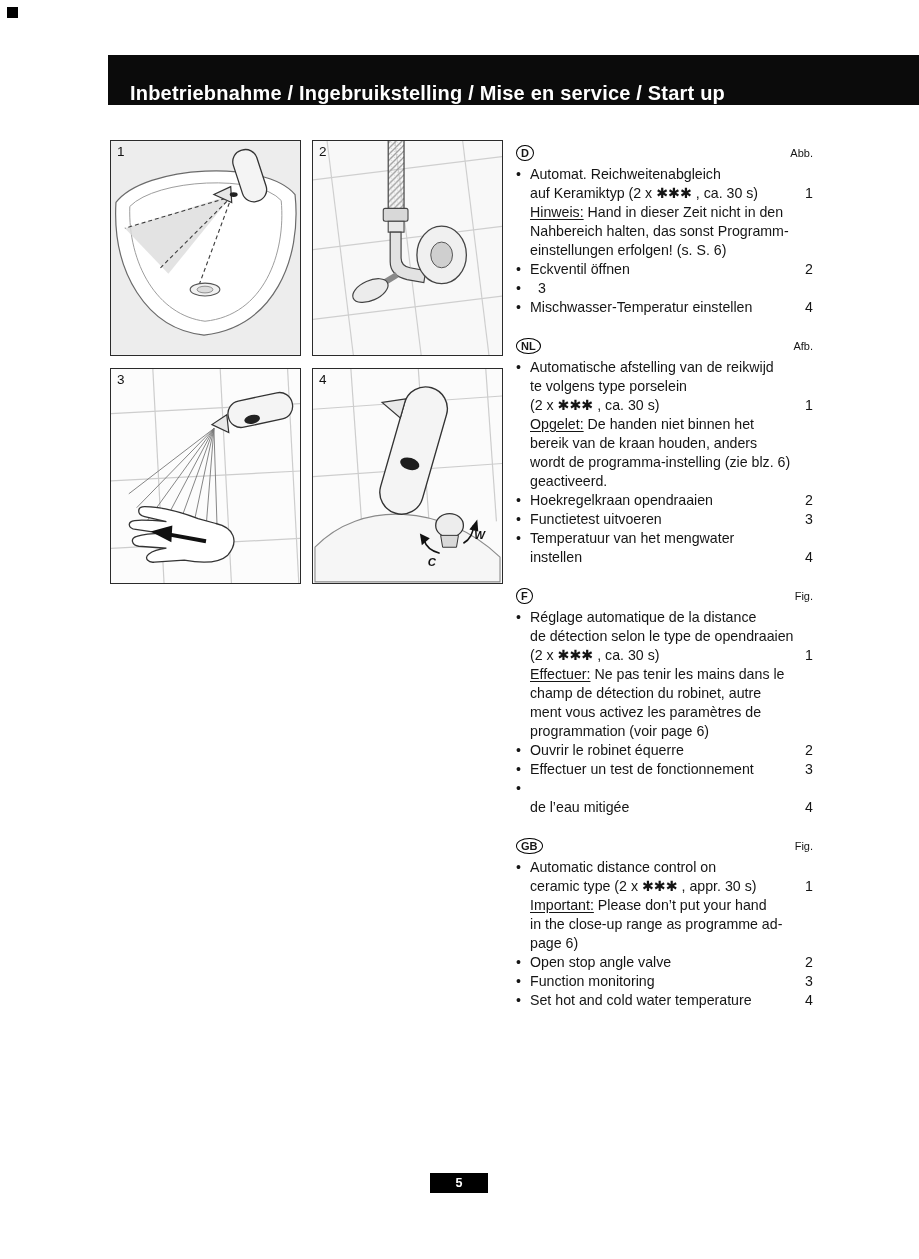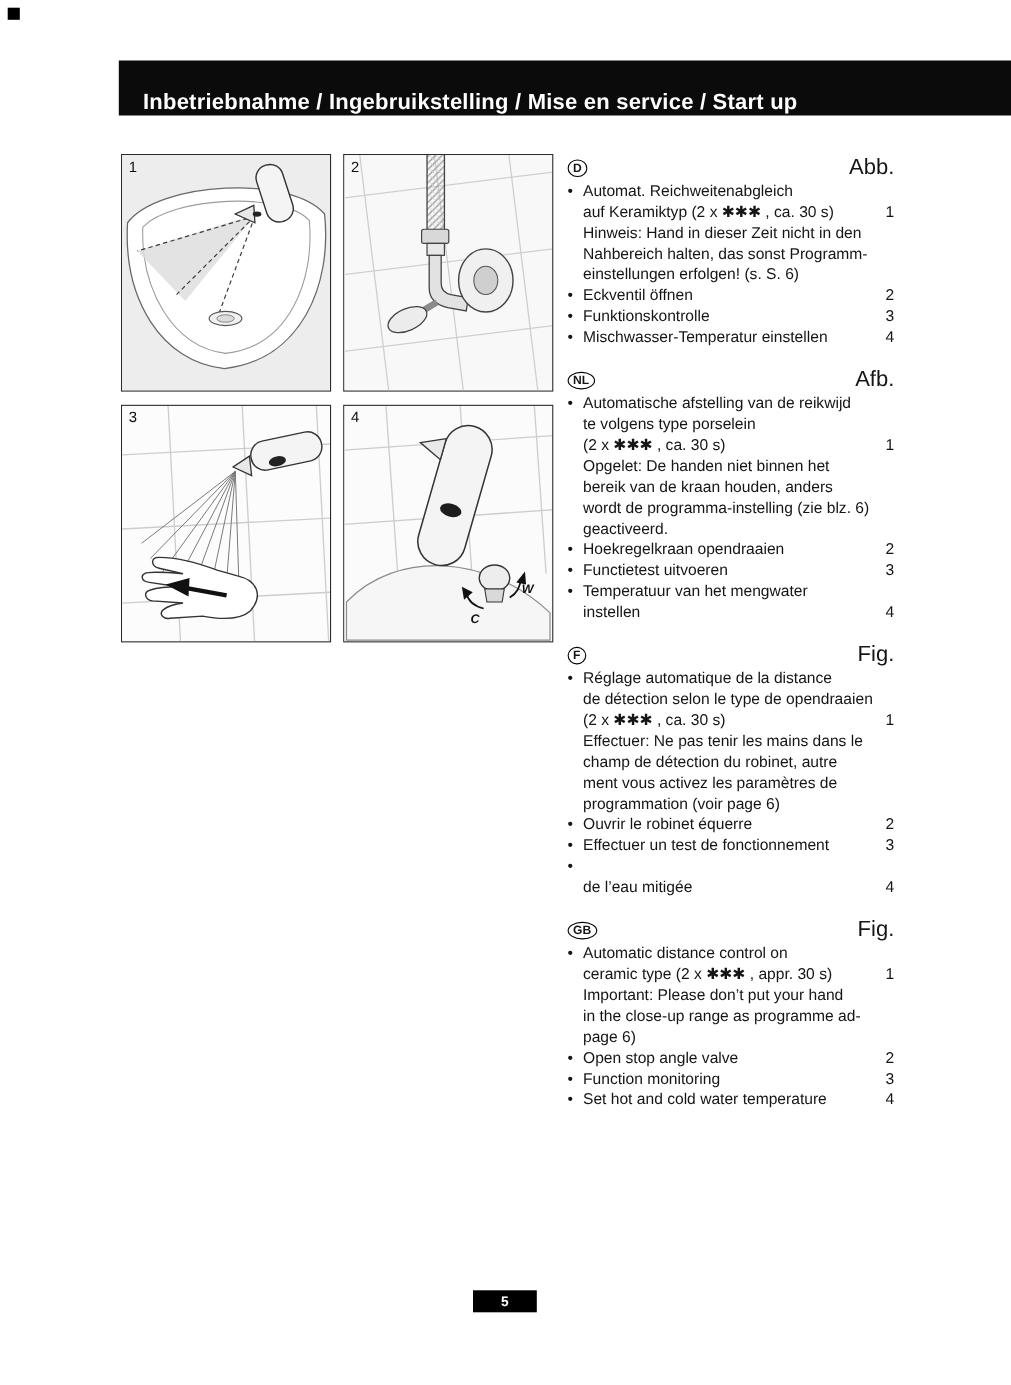--- a/index.html
+++ b/index.html
@@ -26,26 +26,26 @@
   .panel-num { position: absolute; left: 6px; top: 3px; font-size: 13.5px; color: #111; z-index: 2; }
   .panel svg { position: absolute; left: 0; top: 0; width: 100%; height: 100%; }
   .right-col { position: absolute; left: 516px; top: 144px; width: 297px; }
   .lang-section { margin-bottom: 20px; }
   .section-head { display: flex; justify-content: space-between; align-items: center; height: 17px; margin-bottom: 4px; }
   .badge {
     display: inline-block; border: 1.6px solid #000; border-radius: 50%;
     font-size: 11px; font-weight: bold; min-width: 9px; padding: 0 4px;
     height: 16px; line-height: 15px; text-align: center;
   }
-  .fig-label { font-size: 20px; }
+  .fig-label { font-size: 11px; }
   .t-row { display: flex; line-height: 19px; font-size: 14.2px; white-space: pre; }
   .bullet { flex: 0 0 14px; width: 14px; }
   .line-text { flex: 1 1 auto; }
   .num { flex: 0 0 16px; text-align: right; }
-  .ul { text-underline-offset: 2px; margin-top: 24px; }
+  .ul { text-decoration: underline; text-underline-offset: 2px; margin-top: 24px; }
   .page-footer {
     position: absolute; left: 430px; top: 1173px; width: 58px; height: 20px;
     background: #000; color: #fff; font-size: 12.5px; font-weight: bold;
     text-align: center; line-height: 20px;
   }
 </style>
 </head>
 <body>
 
 <div class="corner-mark"></div>
@@ -171,21 +171,21 @@
       <div class="section-head">
         <span class="badge">D</span>
         <span class="fig-label">Abb.</span>
       </div>
       <div class="t-row"><span class="bullet">•</span><span class="line-text">Automat. Reichweitenabgleich</span><span class="num"></span></div>
       <div class="t-row"><span class="bullet"></span><span class="line-text">auf Keramiktyp (2 x ✱✱✱ , ca. 30 s)</span><span class="num">1</span></div>
       <div class="t-row"><span class="bullet"></span><span class="line-text"><span class="ul">Hinweis:</span> Hand in dieser Zeit nicht in den</span><span class="num"></span></div>
       <div class="t-row"><span class="bullet"></span><span class="line-text">Nahbereich halten, das sonst Programm-</span><span class="num"></span></div>
       <div class="t-row"><span class="bullet"></span><span class="line-text">einstellungen erfolgen! (s. S. 6)</span><span class="num"></span></div>
       <div class="t-row"><span class="bullet">•</span><span class="line-text">Eckventil öffnen</span><span class="num">2</span></div>
-      <div class="t-row"><span class="bullet">•</span><span class="line-text">Funktionskontrolle</span><span class="num">3</span></div>
+      <div class="t-row"><span class="bullet">•</span><span class="num">3</span></div>
       <div class="t-row"><span class="bullet">•</span><span class="line-text">Mischwasser-Temperatur einstellen</span><span class="num">4</span></div>
     </section>
     <section class="lang-section">
       <div class="section-head">
         <span class="badge">NL</span>
         <span class="fig-label">Afb.</span>
       </div>
       <div class="t-row"><span class="bullet">•</span><span class="line-text">Automatische afstelling van de reikwijd</span><span class="num"></span></div>
       <div class="t-row"><span class="bullet"></span><span class="line-text">te volgens type porselein</span><span class="num"></span></div>
       <div class="t-row"><span class="bullet"></span><span class="line-text">(2 x ✱✱✱ , ca. 30 s)</span><span class="num">1</span></div>

